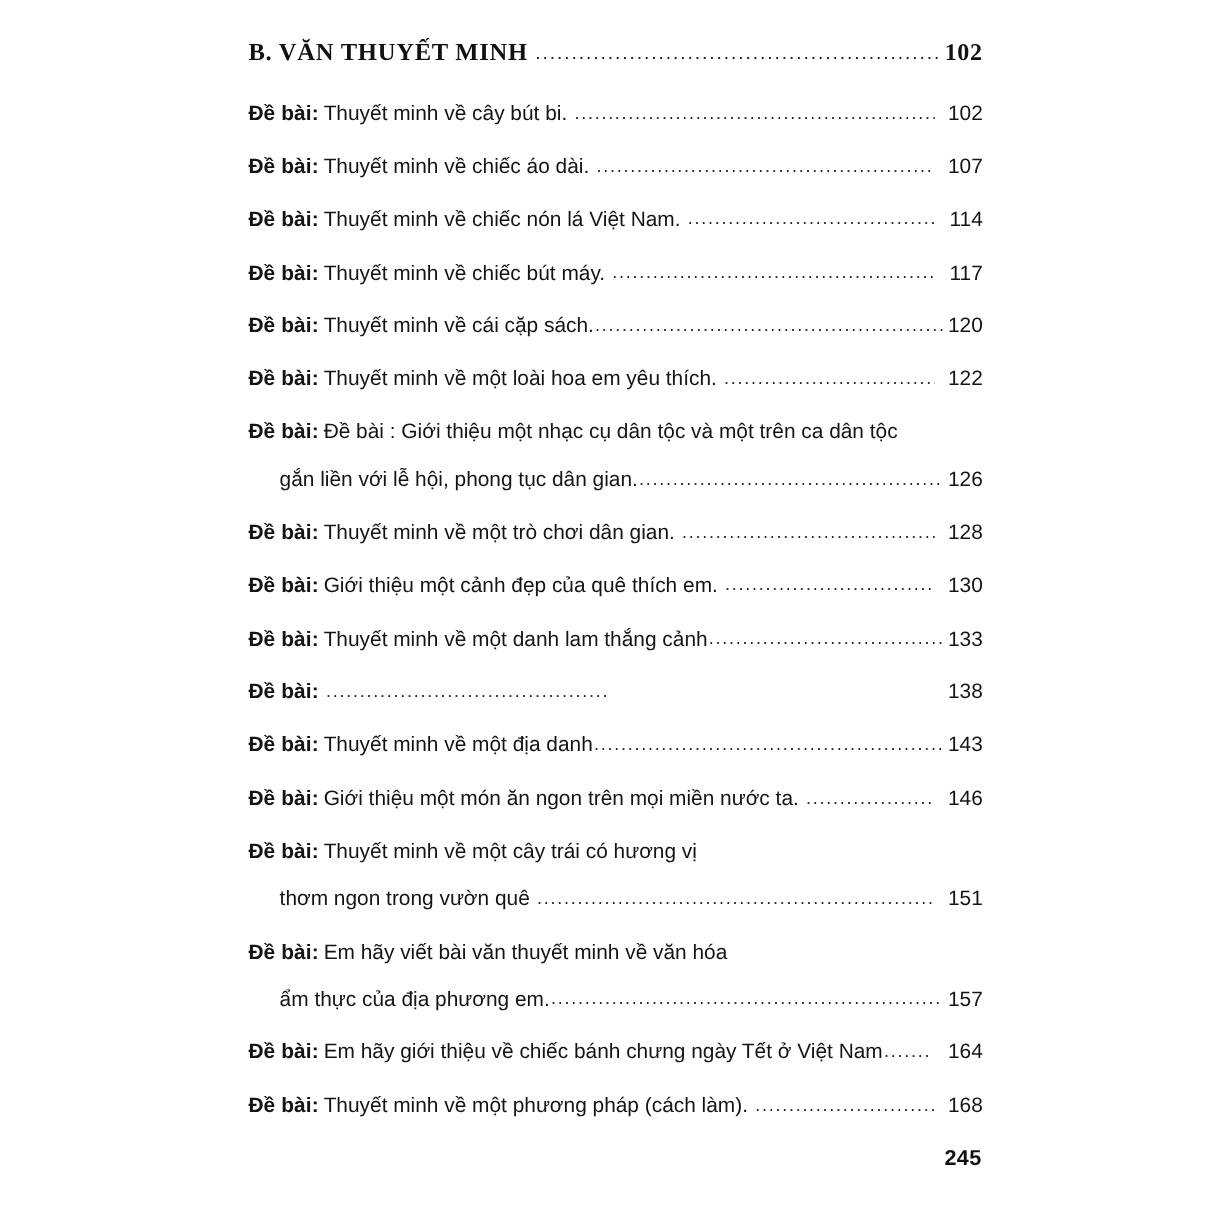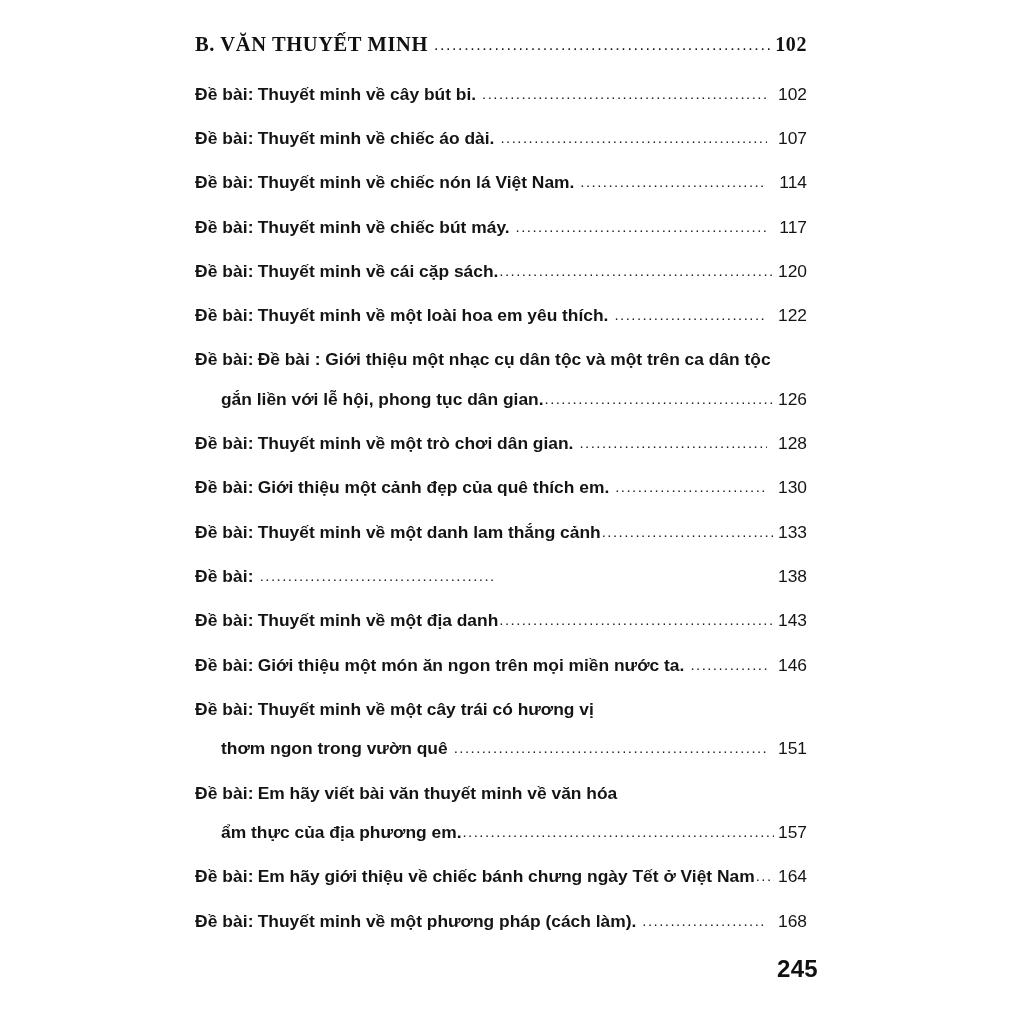--- a/index.html
+++ b/index.html
@@ -19,21 +19,21 @@
   .page {
     position: relative;
     width: 1024px;
     height: 1024px;
     background: #ffffff;
     box-sizing: border-box;
   }
 
   .toc-block {
     position: absolute;
-    left: 195px;
+    left: 207px;
     top: 32px;
     width: 612px;
   }
 
   
   .section-heading {
     display: flex;
     align-items: baseline;
     font-family: "Liberation Serif", "DejaVu Serif", serif;
     font-weight: bold;
@@ -85,21 +85,21 @@
     margin-top: 16px;
   }
 
   .label {
     flex: 0 0 auto;
     font-weight: bold;
     letter-spacing: 0.1px;
   }
   .etext {
     flex: 0 0 auto;
-    font-weight: bold;
+    font-weight: normal;
     padding-left: 4px;
     text-align: center;
   }
   .entry-line.wrap-line .etext { padding-left: 0; }
 
   .leader {
     flex: 1 1 auto;
     overflow: hidden;
     white-space: nowrap;
     font-size: 15px;
@@ -123,21 +123,21 @@
 
   
   .entry-line.no-leader .leader { visibility: hidden; }
   .entry-line.no-leader .epage { visibility: hidden; }
 
   
   .folio {
     position: absolute;
     right: 206px;
     top: 955px;
-    font-size: 24px;
+    font-size: 18px;
     font-weight: bold;
     letter-spacing: 0.3px;
     color: #111111;
   }
 </style>
 </head>
 <body>
 
 <div class="page">
 

